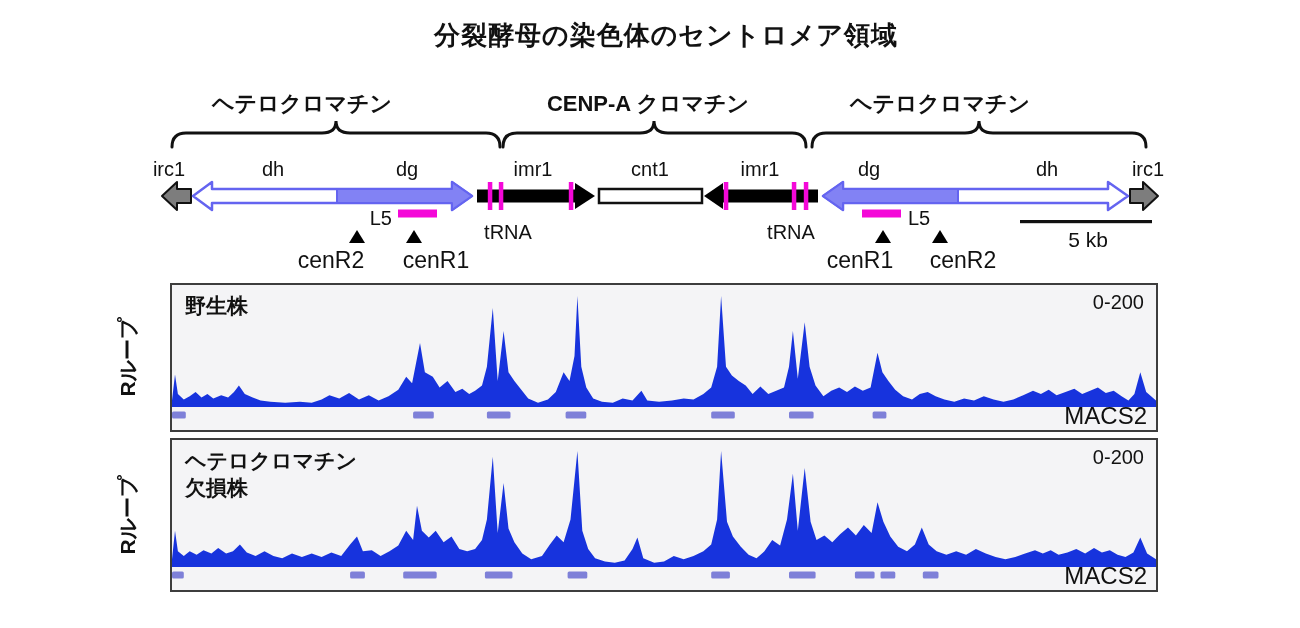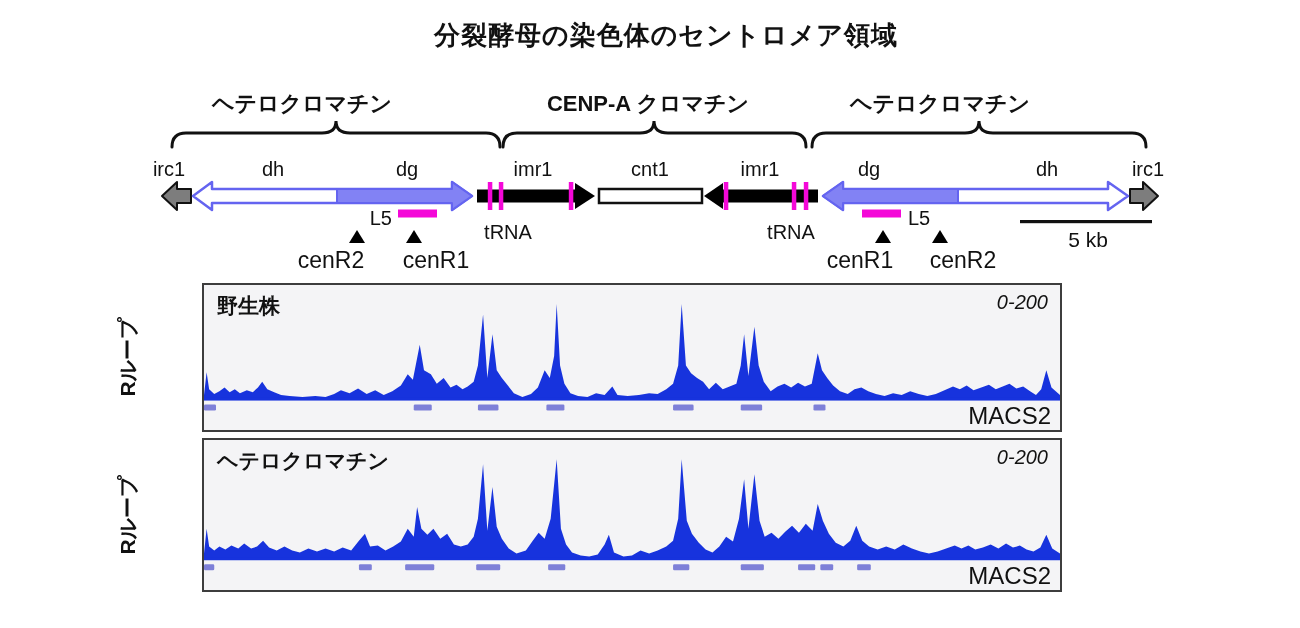--- a/index.html
+++ b/index.html
@@ -8,27 +8,27 @@
   .fig-title{position:absolute;top:18px;left:0;width:1300px;text-align:center;
              font-size:26px;font-weight:bold;letter-spacing:1px;margin-left:16px;}
   .map-svg{position:absolute;top:0;left:0;}
   .map-svg text{fill:#111;}
   .t-region{font-size:22px;font-weight:bold;}
   .t-gene{font-size:20px;}
   .t-small{font-size:20px;}
   .t-cenr{font-size:23px;}
   .t-scale{font-size:21px;}
   .brace{fill:none;stroke:#111;stroke-width:3;stroke-linecap:round;}
-  .panel{position:absolute;left:170px;width:860px;background:#f4f4f6;
-         border:2.5px solid #3d3d3d;box-sizing:border-box;margin-left:32px;}
+  .panel{position:absolute;left:170px;width:988px;background:#f4f4f6;
+         border:2.5px solid #3d3d3d;box-sizing:border-box;}
   #panel-0{top:283px;height:149px;}
   #panel-1{top:438px;height:154px;}
   .sig{position:absolute;top:0;left:0;width:100%;height:100%;display:block;}
   .tlabel{position:absolute;top:7px;left:13px;font-size:21px;font-weight:bold;line-height:27px;}
-  .range{position:absolute;top:6px;right:12px;font-size:20px;font-style:italic;}
+  .range{position:absolute;top:6px;right:12px;font-size:20px;}
   .macs{position:absolute;bottom:0px;right:9px;font-size:24px;}
   .ylabel{position:absolute;left:67px;width:120px;height:26px;text-align:center;
           font-size:21px;font-weight:bold;transform:rotate(-90deg);}
   #ylabel-0{top:344px;}
   #ylabel-1{top:502px;}
 </style>
 </head>
 <body>
 
 <div class="canvas">
@@ -132,18 +132,19 @@
         <rect x="312.9" y="131.5" width="27.6" height="7" rx="1.5" fill="#7e80d8"></rect>
         <rect x="395.6" y="131.5" width="19.7" height="7" rx="1.5" fill="#7e80d8"></rect>
         <rect x="539.2" y="131.5" width="18.7" height="7" rx="1.5" fill="#7e80d8"></rect>
         <rect x="617.0" y="131.5" width="26.6" height="7" rx="1.5" fill="#7e80d8"></rect>
         <rect x="682.9" y="131.5" width="19.7" height="7" rx="1.5" fill="#7e80d8"></rect>
         <rect x="708.5" y="131.5" width="14.8" height="7" rx="1.5" fill="#7e80d8"></rect>
         <rect x="750.8" y="131.5" width="15.7" height="7" rx="1.5" fill="#7e80d8"></rect>
       </svg>
     <div class="tlabel">
       <div>ヘテロクロマチン</div>
+      <div>欠損株</div>
     </div>
     <div class="range">0-200</div>
     <div class="macs">MACS2</div>
   </div>
 
 </div>
 
 </body></html>

